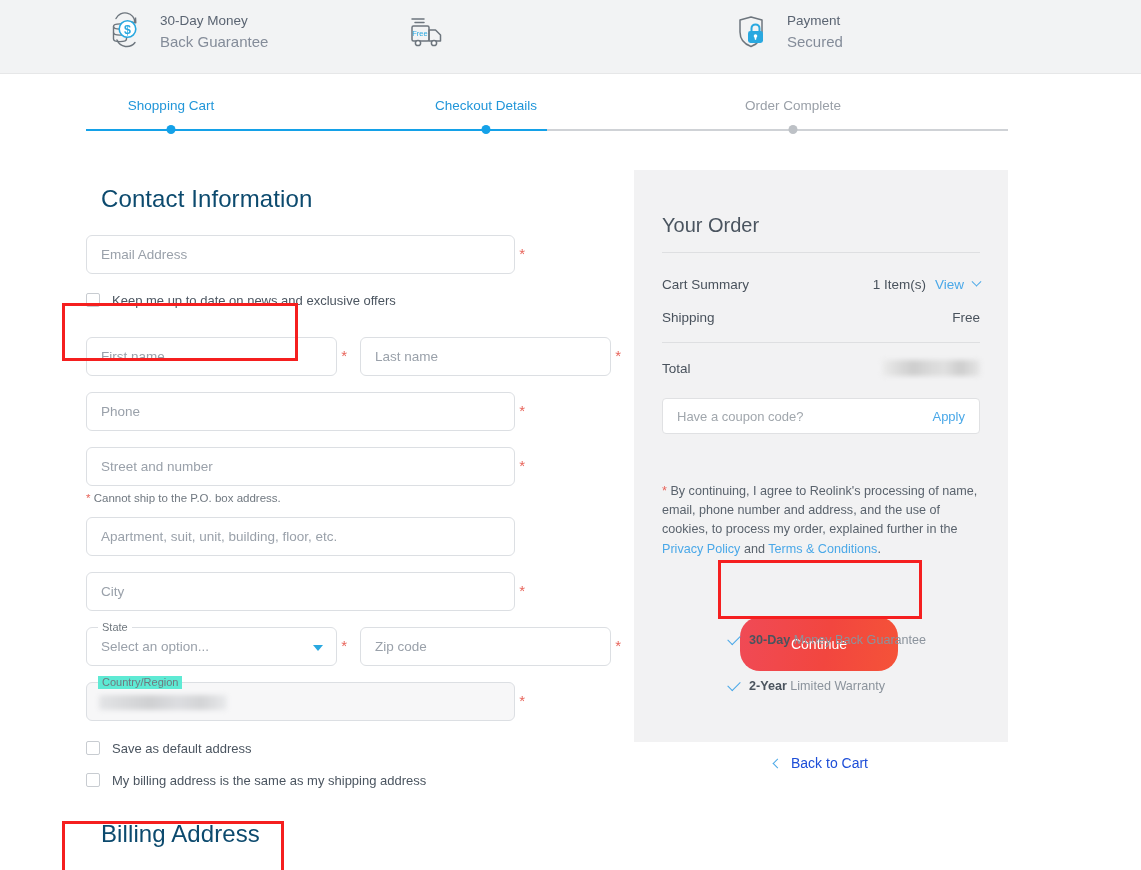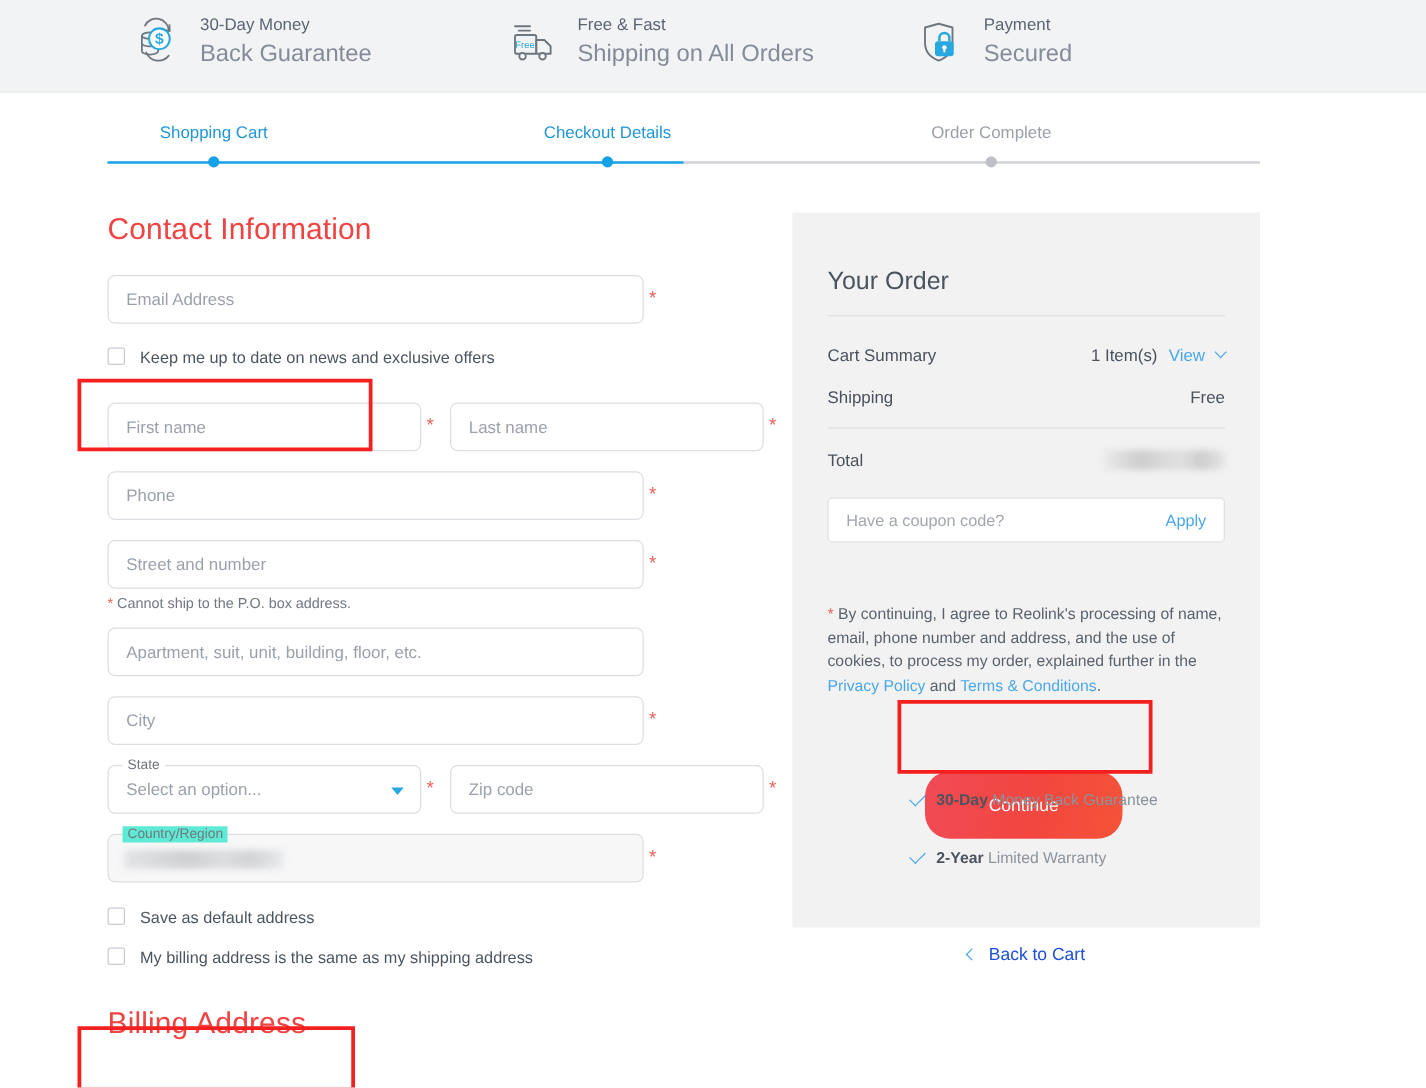--- a/index.html
+++ b/index.html
@@ -27,21 +27,21 @@
     display: flex;
     align-items: center;
     gap: 12px;
   }
   .trust-item.i0 { left: 104px; }
   .trust-item.i1 { left: 406px; }
   .trust-item.i2 { left: 731px; }
   .trust-icon { width: 44px; height: 44px; display: block; }
   .trust-text { line-height: 1.45; }
   .trust-l1 { font-size: 13.5px; color: #5a6472; }
-  .trust-l2 { font-size: 19px; color: #848c99; }
+  .trust-l2 { font-size: 15px; color: #848c99; }
 
   
   .stepper {
     position: absolute;
     left: 86px;
     top: 98px;
     width: 922px;
     height: 40px;
   }
   .step-label {
@@ -74,22 +74,22 @@
   
   .form-col {
     position: absolute;
     left: 86px;
     top: 170px;
     width: 528px;
   }
   h2.section-title {
     font-size: 24px;
     font-weight: 400;
-    color: #ef4444;
-    margin: 0;
+    color: #0c4a6e;
+    margin: 15px;
     letter-spacing: .1px;
   }
 
   .field-row { display: flex; gap: 0; margin-top: 0; }
   .field-wrap { position: relative; }
   .fw-full  { width: 429px; }
   .fw-half  { width: 251px; }
 
   .txt-field {
     width: 100%;
@@ -346,24 +346,20 @@
       <svg width="44" height="44" viewBox="0 0 44 44">
         <line x1="6" y1="9" x2="18" y2="9" stroke="#6d757d" stroke-width="1.5" stroke-linecap="round"></line>
         <line x1="9" y1="12.5" x2="18" y2="12.5" stroke="#6d757d" stroke-width="1.5" stroke-linecap="round"></line>
         <rect x="6" y="16" width="17" height="15" rx="1.5" fill="none" stroke="#6d757d" stroke-width="1.5"></rect>
         <path d="M23 20h6.5l5 5v6H23z" fill="none" stroke="#6d757d" stroke-width="1.5" stroke-linejoin="round"></path>
         <circle cx="12" cy="33" r="2.6" fill="#fff" stroke="#6d757d" stroke-width="1.5"></circle>
         <circle cx="28" cy="33" r="2.6" fill="#fff" stroke="#6d757d" stroke-width="1.5"></circle>
         <text x="14" y="26" font-family="Liberation Sans, sans-serif" font-size="7.5" fill="#29a8e0" text-anchor="middle">Free</text>
       </svg>
     </span>
-    <span class="trust-text">
-      <div class="trust-l1">Free &amp; Fast</div>
-      <div class="trust-l2">Shipping on All Orders</div>
-    </span>
   </div>
 
   <div class="trust-item i2">
     <span class="trust-icon">
       <svg width="44" height="44" viewBox="0 0 44 44">
         <path d="M9 10l11-3 11 3v12c0 8-5.5 12.5-11 14.5C14.5 34.5 9 30 9 22z" fill="none" stroke="#6d757d" stroke-width="1.5" stroke-linejoin="round"></path>
         <rect x="17" y="21" width="15" height="12" rx="2.4" fill="#29a8e0"></rect>
         <path d="M20.5 21v-2.6a4 4 0 0 1 8 0V21" fill="none" stroke="#29a8e0" stroke-width="2"></path>
         <circle cx="24.5" cy="26" r="1.8" fill="#fff"></circle>
         <rect x="23.7" y="26.5" width="1.6" height="3.4" rx=".8" fill="#fff"></rect>

